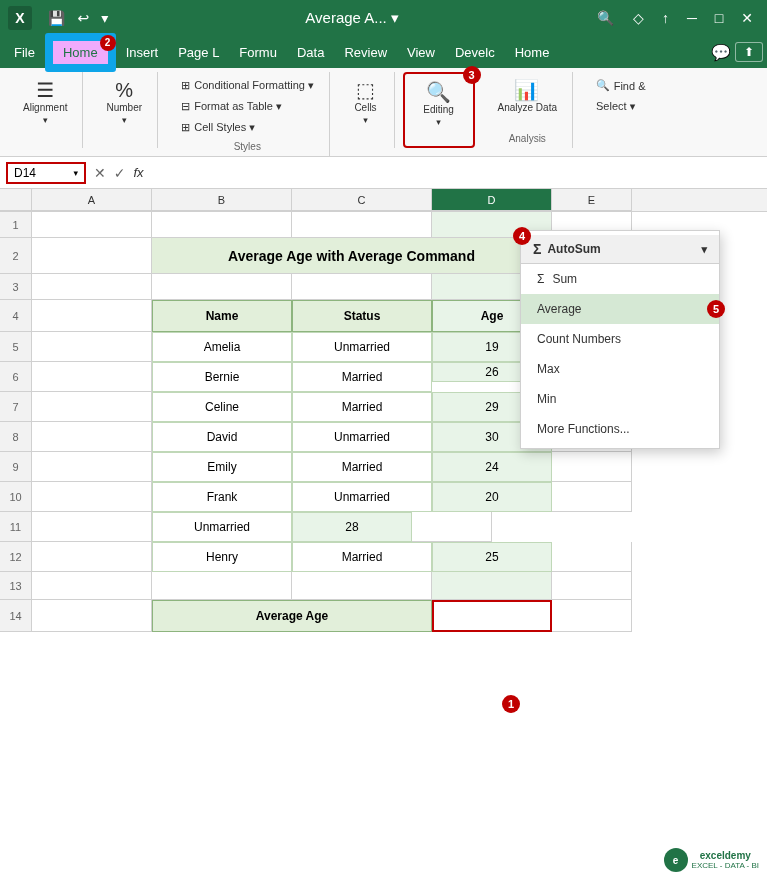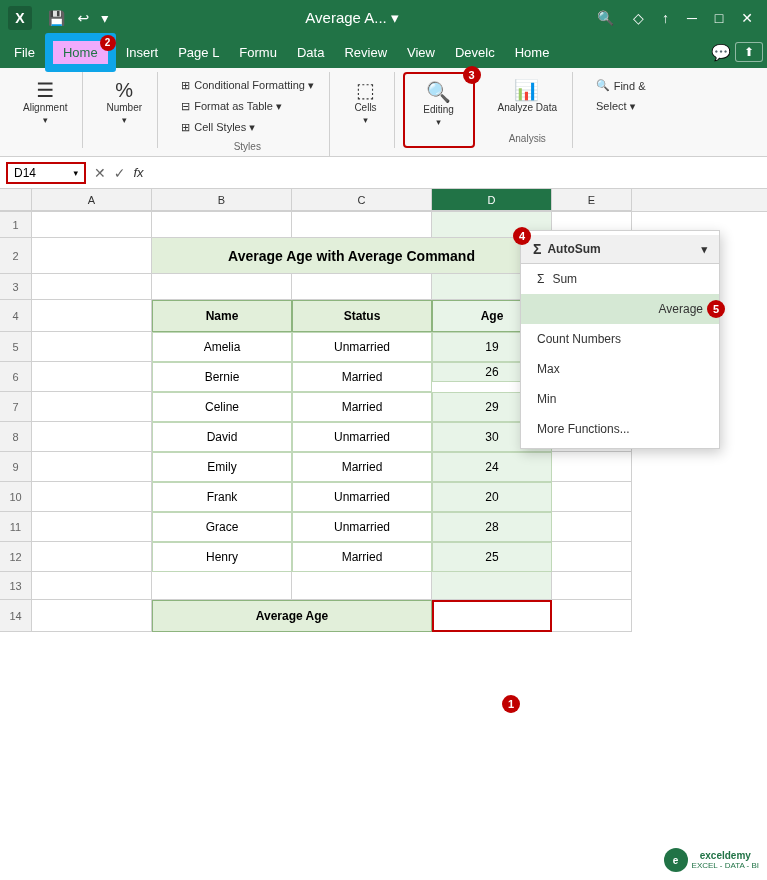--- a/index.html
+++ b/index.html
@@ -511,21 +511,20 @@
     <div class="cell" style="width:120px;height:30px;"></div>
     <div class="cell center" style="width:140px;height:30px;border:1px solid #c0d8b8;">Frank</div>
     <div class="cell center" style="width:140px;height:30px;border:1px solid #c0d8b8;">Unmarried</div>
     <div class="cell center selected-col" style="width:120px;height:30px;border:1px solid #c0d8b8;">20</div>
     <div class="cell" style="width:80px;height:30px;"></div>
   </div>
 
   <div class="sheet-row">
     <div class="row-num" style="height:30px;">11</div>
     <div class="cell" style="width:120px;height:30px;"></div>
-    <div class="cell center" style="width:140px;height:30px;border:1px solid #c0d8b8;">Grace</div>
     <div class="cell center" style="width:140px;height:30px;border:1px solid #c0d8b8;">Unmarried</div>
     <div class="cell center selected-col" style="width:120px;height:30px;border:1px solid #c0d8b8;">28</div>
     <div class="cell" style="width:80px;height:30px;"></div>
   </div>
 
   <div class="sheet-row">
     <div class="row-num" style="height:30px;">12</div>
     <div class="cell" style="width:120px;height:30px;"></div>
     <div class="cell center" style="width:140px;height:30px;border:1px solid #c0d8b8;">Henry</div>
     <div class="cell center" style="width:140px;height:30px;border:1px solid #c0d8b8;">Married</div>
@@ -556,21 +555,21 @@
   <div class="autosum-header" style="position:relative;">
     <span style="font-size:14px;">Σ</span>
     <span>AutoSum</span>
     <span style="margin-left:auto;font-size:11px;">▾</span>
     <span class="step-badge" style="position:absolute;top:-8px;left:-8px;">4</span>
   </div>
   <div class="dropdown-item">
     <span>Σ</span>
     <span>Sum</span>
   </div>
-  <div class="dropdown-item selected-item" style="position:relative;justify-content:flex-end;">
+  <div class="dropdown-item selected-item" style="position:relative;">
     <span style="font-weight:500;">Average</span>
     <span class="step-badge" style="position:absolute;right:-6px;top:50%;transform:translateY(-50%);">5</span>
   </div>
   <div class="dropdown-item">
     <span>Count Numbers</span>
   </div>
   <div class="dropdown-item">
     <span>Max</span>
   </div>
   <div class="dropdown-item">

